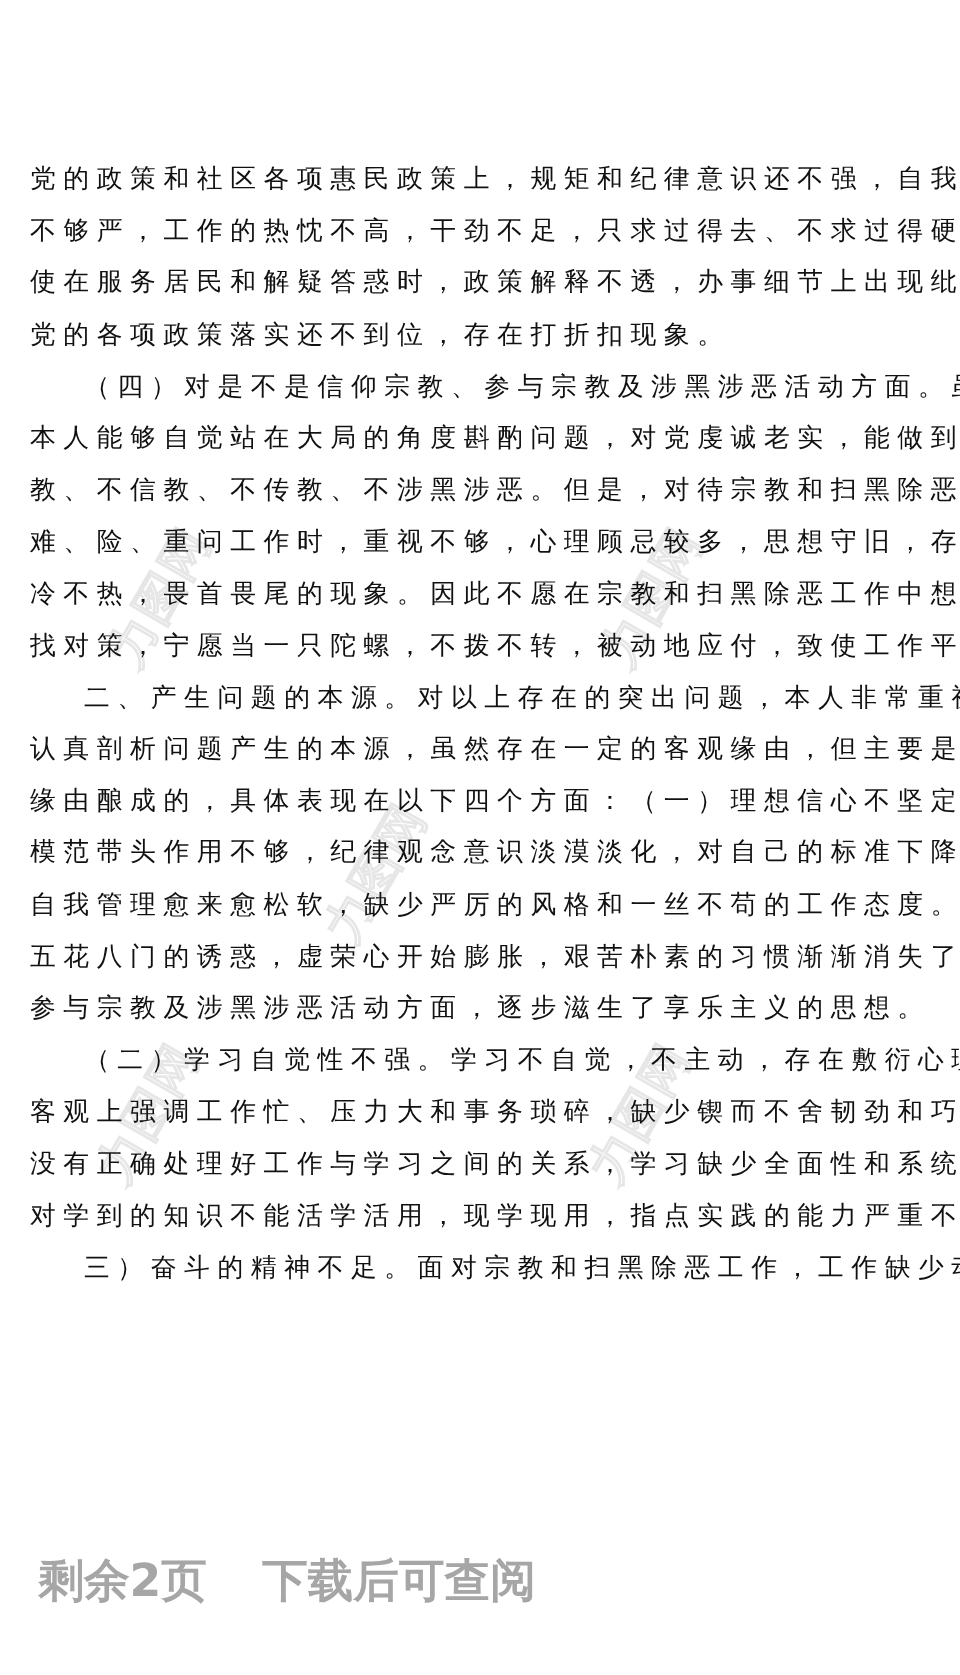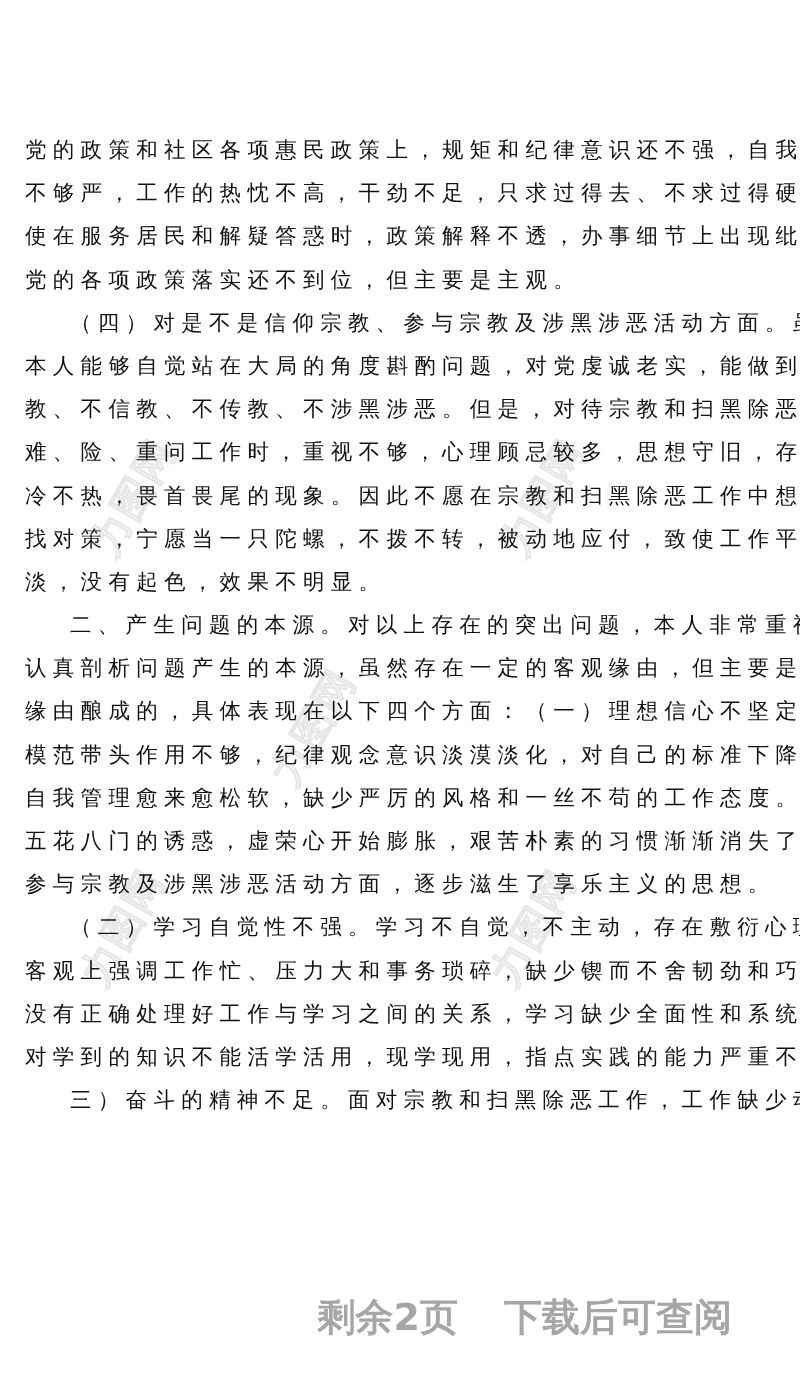--- a/index.html
+++ b/index.html
@@ -49,21 +49,21 @@
       white-space: nowrap;
     }
     .indent {
       padding-left: 45px;
     }
     .banner {
       position: absolute;
       left: 0;
       top: 1292px;
       width: 732px;
-      text-align: right;
+      text-align: left;
       font-family: "DejaVu Sans", "Liberation Sans", sans-serif;
       font-weight: bold;
       font-size: 38px;
       color: #a6a6a6;
       letter-spacing: 0px;
       padding-left: 32px;
       box-sizing: border-box;
     }
     .banner .gap {
       display: inline-block;
@@ -80,31 +80,30 @@
   <div class="watermark" style="left:250px; top:700px;">力图网</div>
   <div class="watermark" style="left:60px; top:900px;">力图网</div>
   <div class="watermark" style="left:470px; top:900px;">力图网</div>
 
   <div class="body-text">
 
     <div>
       <span class="line">党的政策和社区各项惠民政策上，规矩和纪律意识还不强，自我管理</span>
       <span class="line">不够严，工作的热忱不高，干劲不足，只求过得去、不求过得硬，致</span>
       <span class="line">使在服务居民和解疑答惑时，政策解释不透，办事细节上出现纰漏，</span>
-      <span class="line">党的各项政策落实还不到位，但主要是主观。</span>
+      <span class="line">党的各项政策落实还不到位，存在打折扣现象。</span>
     </div>
 
     <div>
       <span class="line indent">（四）对是不是信仰宗教、参与宗教及涉黑涉恶活动方面。虽然，</span>
       <span class="line">本人能够自觉站在大局的角度斟酌问题，对党虔诚老实，能做到不参</span>
       <span class="line">教、不信教、不传教、不涉黑涉恶。但是，对待宗教和扫黑除恶等急、</span>
       <span class="line">难、险、重问工作时，重视不够，心理顾忌较多，思想守旧，存在不</span>
       <span class="line">冷不热，畏首畏尾的现象。因此不愿在宗教和扫黑除恶工作中想办法，</span>
       <span class="line">找对策，宁愿当一只陀螺，不拨不转，被动地应付，致使工作平平淡</span>
-      <span class="line">淡，没有起色，效果不明显。</span>
     </div>
 
     <div>
       <span class="line indent">二、产生问题的本源。对以上存在的突出问题，本人非常重视，</span>
       <span class="line">认真剖析问题产生的本源，虽然存在一定的客观缘由，但主要是主观</span>
       <span class="line">缘由酿成的，具体表现在以下四个方面：（一）理想信心不坚定。党员</span>
       <span class="line">模范带头作用不够，纪律观念意识淡漠淡化，对自己的标准下降了，</span>
       <span class="line">自我管理愈来愈松软，缺少严厉的风格和一丝不苟的工作态度。面对</span>
       <span class="line">五花八门的诱惑，虚荣心开始膨胀，艰苦朴素的习惯渐渐消失了，政</span>
       <span class="line">参与宗教及涉黑涉恶活动方面，逐步滋生了享乐主义的思想。</span>

